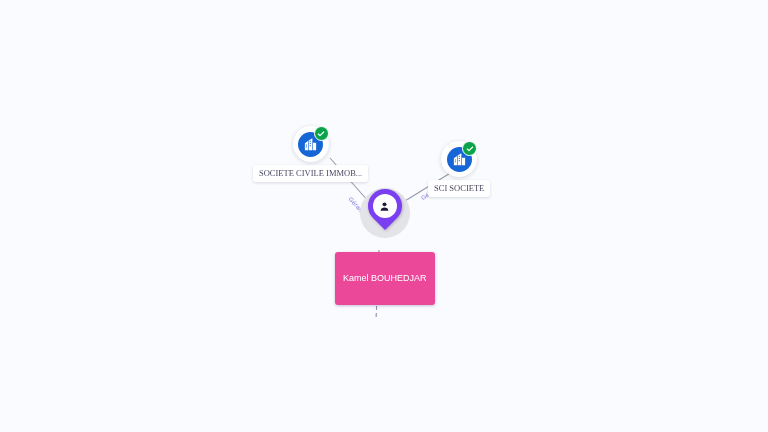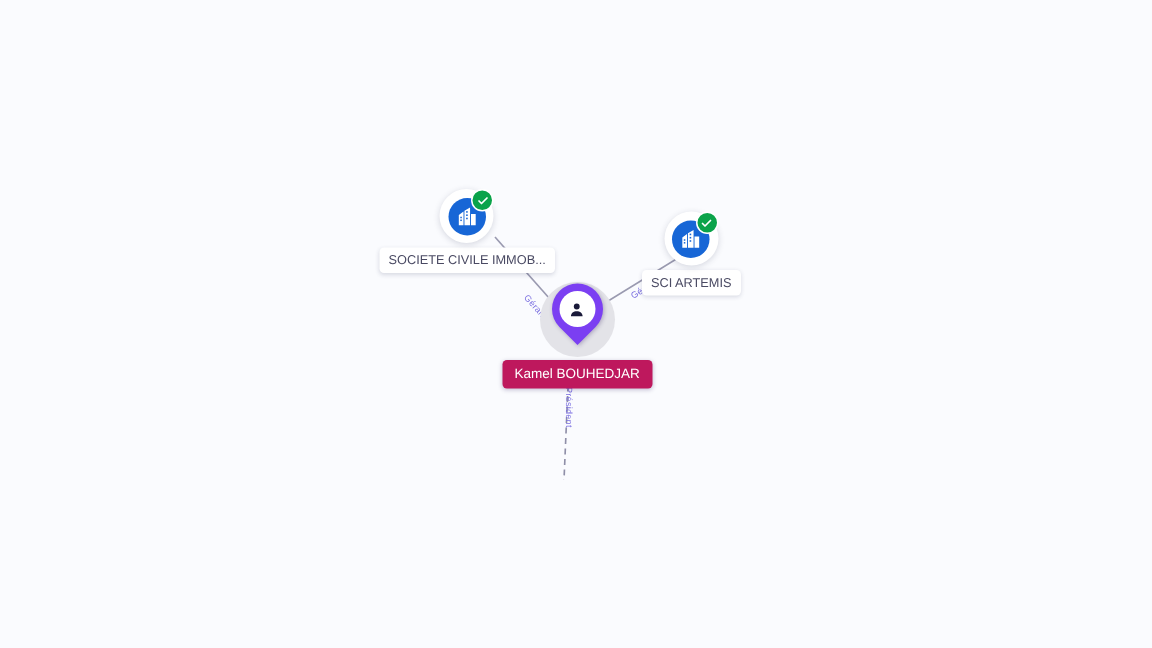--- a/index.html
+++ b/index.html
@@ -104,21 +104,21 @@
   .node-label {
     margin-top: 3px;
     background: #ffffff;
     color: #4a4a63;
     font-size: 8.5px;
     line-height: 1;
     padding: 4px 6px;
     border-radius: 3px;
     box-shadow: 0 1px 3px rgba(40,45,80,0.16);
     white-space: nowrap;
-    font-family: Liberation Sans, sans-serif;
+    font-family: Liberation Serif, serif;
   }
 
   
   #person-node {
     position: absolute;
     display: flex;
     flex-direction: column;
     align-items: center;
   }
   .pin-wrap {
@@ -162,26 +162,26 @@
     border-radius: 50%;
     background: #ffffff;
     display: flex;
     align-items: center;
     justify-content: center;
   }
   .pin-hole svg { display: block; }
 
   .person-label {
     position: relative;
-    margin-top: 1px;
-    background: #be185d;
+    margin-top: 13px;
+    background: #ec4899;
     color: #ffffff;
     font-size: 9px;
     line-height: 1;
-    padding: 5px 8px;
+    padding: 22px 8px;
     border-radius: 3px;
     white-space: nowrap;
     box-shadow: 0 1px 3px rgba(40,20,90,0.25);
     font-family: "Liberation Sans", sans-serif;
   }
 </style>
 </head>
 <body style="background: rgb(250, 251, 254);">
 
 <div id="graph-canvas">
@@ -231,21 +231,21 @@
           <rect x="10.8" y="9.5" width="1.7" height="1.7" fill="#1766d6"></rect>
           <rect x="10.8" y="13" width="1.7" height="1.7" fill="#1766d6"></rect>
         </svg>
       </div>
       <div class="check-badge">
         <svg width="8" height="8" viewBox="0 0 24 24">
           <path d="M20 6L9 17l-5-5" stroke="#ffffff" stroke-width="3.4" fill="none" stroke-linecap="round" stroke-linejoin="round"></path>
         </svg>
       </div>
     </div>
-    <div class="node-label">SCI ARTEMIS</div>
+    <div class="node-label">SCI SOCIETE</div>
   </div>
 
 
   <div id="person-node" style="left:335px; top:187px;">
     <div class="pin-wrap">
       <div class="pin-halo"></div>
       <div class="pin-shape"></div>
       <div class="pin-hole">
         <svg width="13" height="13" viewBox="0 0 24 24">
           <circle cx="12" cy="8" r="3.6" fill="#1b1b3a"></circle>

